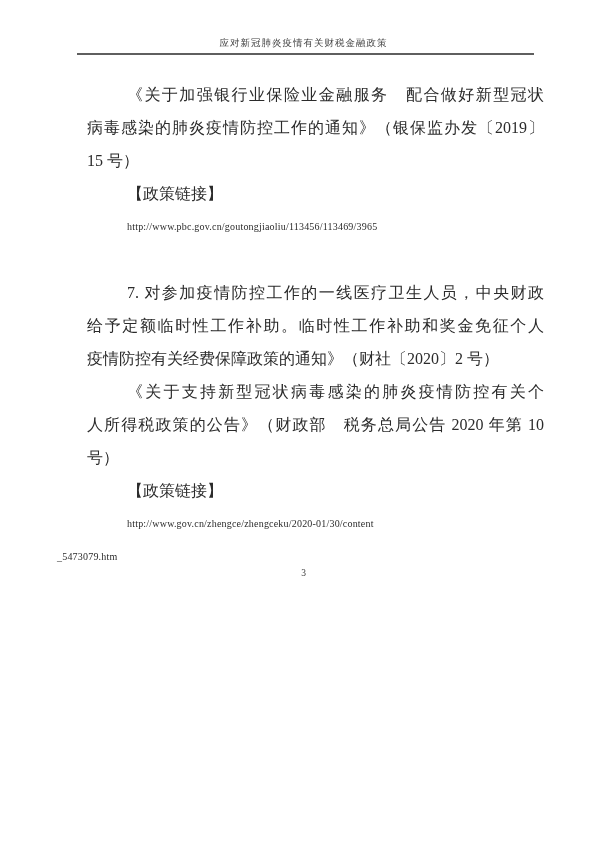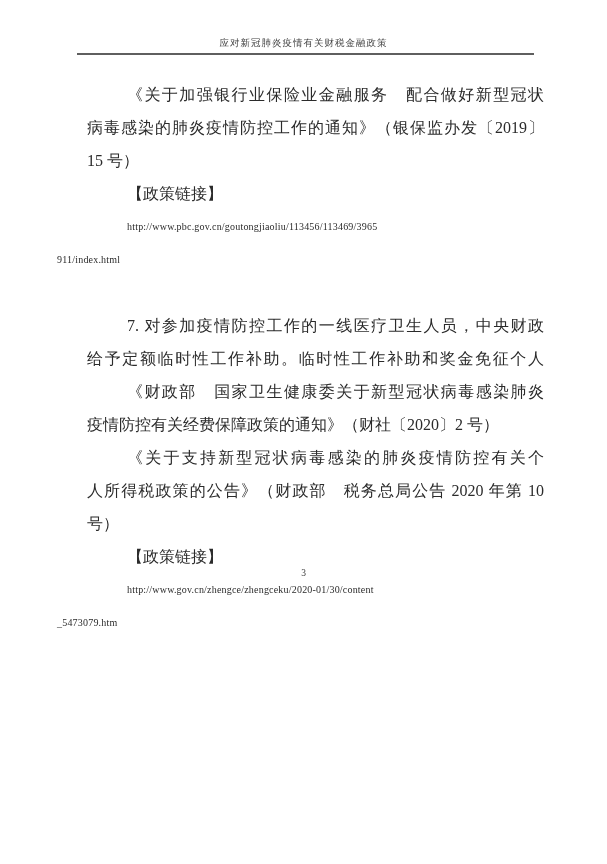--- a/index.html
+++ b/index.html
@@ -73,29 +73,27 @@
       <div class="block para-cn">
         <div class="line first jl">《关于加强银行业保险业金融服务　配合做好新型冠状</div>
         <div class="line jl">病毒感染的肺炎疫情防控工作的通知》（银保监办发〔2019〕</div>
         <div class="line">15 号）</div>
       </div>
       <div class="block label">
         <div class="line first">【政策链接】</div>
       </div>
       <div class="block para-url">
         <div class="line first">http://www.pbc.gov.cn/goutongjiaoliu/113456/113469/3965</div>
-        <div class="line">911/index.html</div>
       </div>
       <div class="block spacer"></div>
       <div class="block para-cn">
         <div class="line first jl">7. 对参加疫情防控工作的一线医疗卫生人员，中央财政</div>
         <div class="line jl">给予定额临时性工作补助。临时性工作补助和奖金免征个人</div>
       </div>
       <div class="block para-cn">
-        <div class="line first jl">《财政部　国家卫生健康委关于新型冠状病毒感染肺炎</div>
         <div class="line">疫情防控有关经费保障政策的通知》（财社〔2020〕2 号）</div>
       </div>
       <div class="block para-cn">
         <div class="line first jl">《关于支持新型冠状病毒感染的肺炎疫情防控有关个</div>
         <div class="line jl">人所得税政策的公告》（财政部　税务总局公告 2020 年第 10</div>
         <div class="line">号）</div>
       </div>
       <div class="block label">
         <div class="line first">【政策链接】</div>
       </div>

